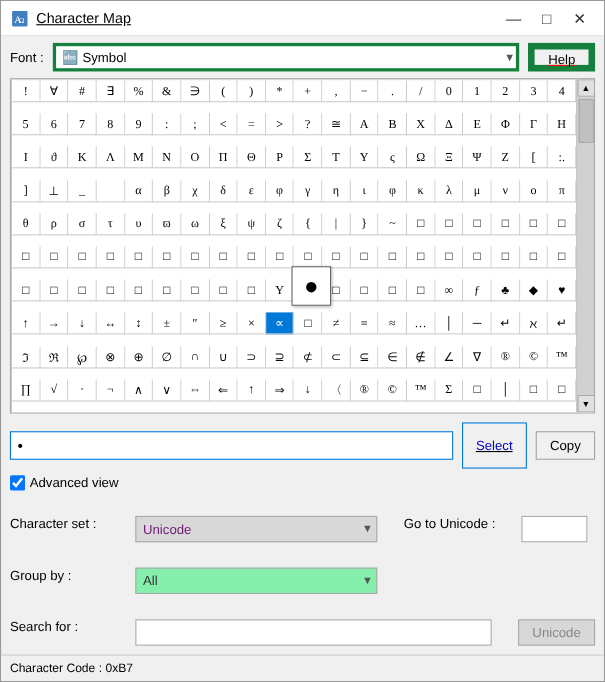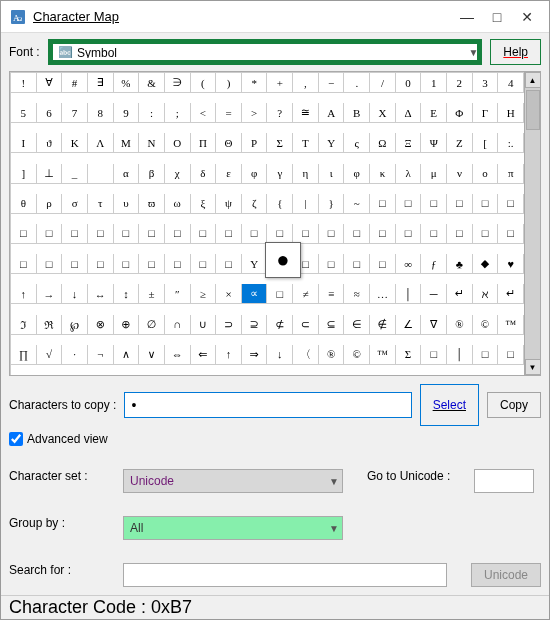--- a/index.html
+++ b/index.html
@@ -68,39 +68,39 @@
     .font-label { font-size: 12px; }
     .font-select-wrapper {
       flex: 1;
       position: relative;
       display: flex;
       align-items: center;
     }
     .font-select-wrapper select {
       width: 100%;
       height: 26px;
-      border: 5px solid #15803d;
+      border: 3px solid #15803d;
       background: #fff;
       padding: 2px 24px 2px 6px;
       font-size: 12px;
       appearance: none;
       -webkit-appearance: none;
       cursor: pointer;
     }
     .font-select-arrow {
       position: absolute;
       right: 4px;
       pointer-events: none;
       font-size: 10px;
       color: #555;
     }
     .help-btn {
       height: 26px;
       padding: 2px 12px;
-      border: 1px solid #15803d;
+      border: 6px solid #15803d;
       background: #f0f0f0;
       cursor: pointer;
       font-size: 12px;
     }
     .help-btn span { text-decoration: underline; text-decoration-color: red; }
 
     .char-grid-container {
       flex: 1;
       border: 1px solid #aaa;
       margin: 0 8px;
@@ -289,21 +289,21 @@
       background: #d8d8d8;
       cursor: pointer;
       font-size: 12px;
       color: #888;
     }
 
     .status-bar {
       background: #f0f0f0;
       border-top: 1px solid #ccc;
       padding: 3px 8px;
-      font-size: 18px;
+      font-size: 11px;
       height: 24px;
       display: flex;
       align-items: center;
     }
 
     .char-grid-wrap {
       display: flex;
       flex-direction: row;
       flex: 1;
     }
@@ -553,21 +553,20 @@
         <div class="scrollbar-btn">▼</div>
       </div>
     </div>
 
     <div class="char-cell enlarged" style="left: 255px; top: 170px; font-family: serif; font-size: 22px;">●</div>
   </div>
 
   <div class="bottom-section">
 
     <div class="chars-to-copy-row">
-      <span class="chars-label">Characters to copy :</span>
       <input class="chars-input" type="text" value="•" style="">
       <button class="select-btn"><span>Select</span></button>
       <button class="copy-btn">Copy</button>
     </div>
 
     <div class="advanced-view-row">
       <label class="checkbox-label">
         <input type="checkbox" checked="" style="">
         <span>Advanced view</span>
       </label>

